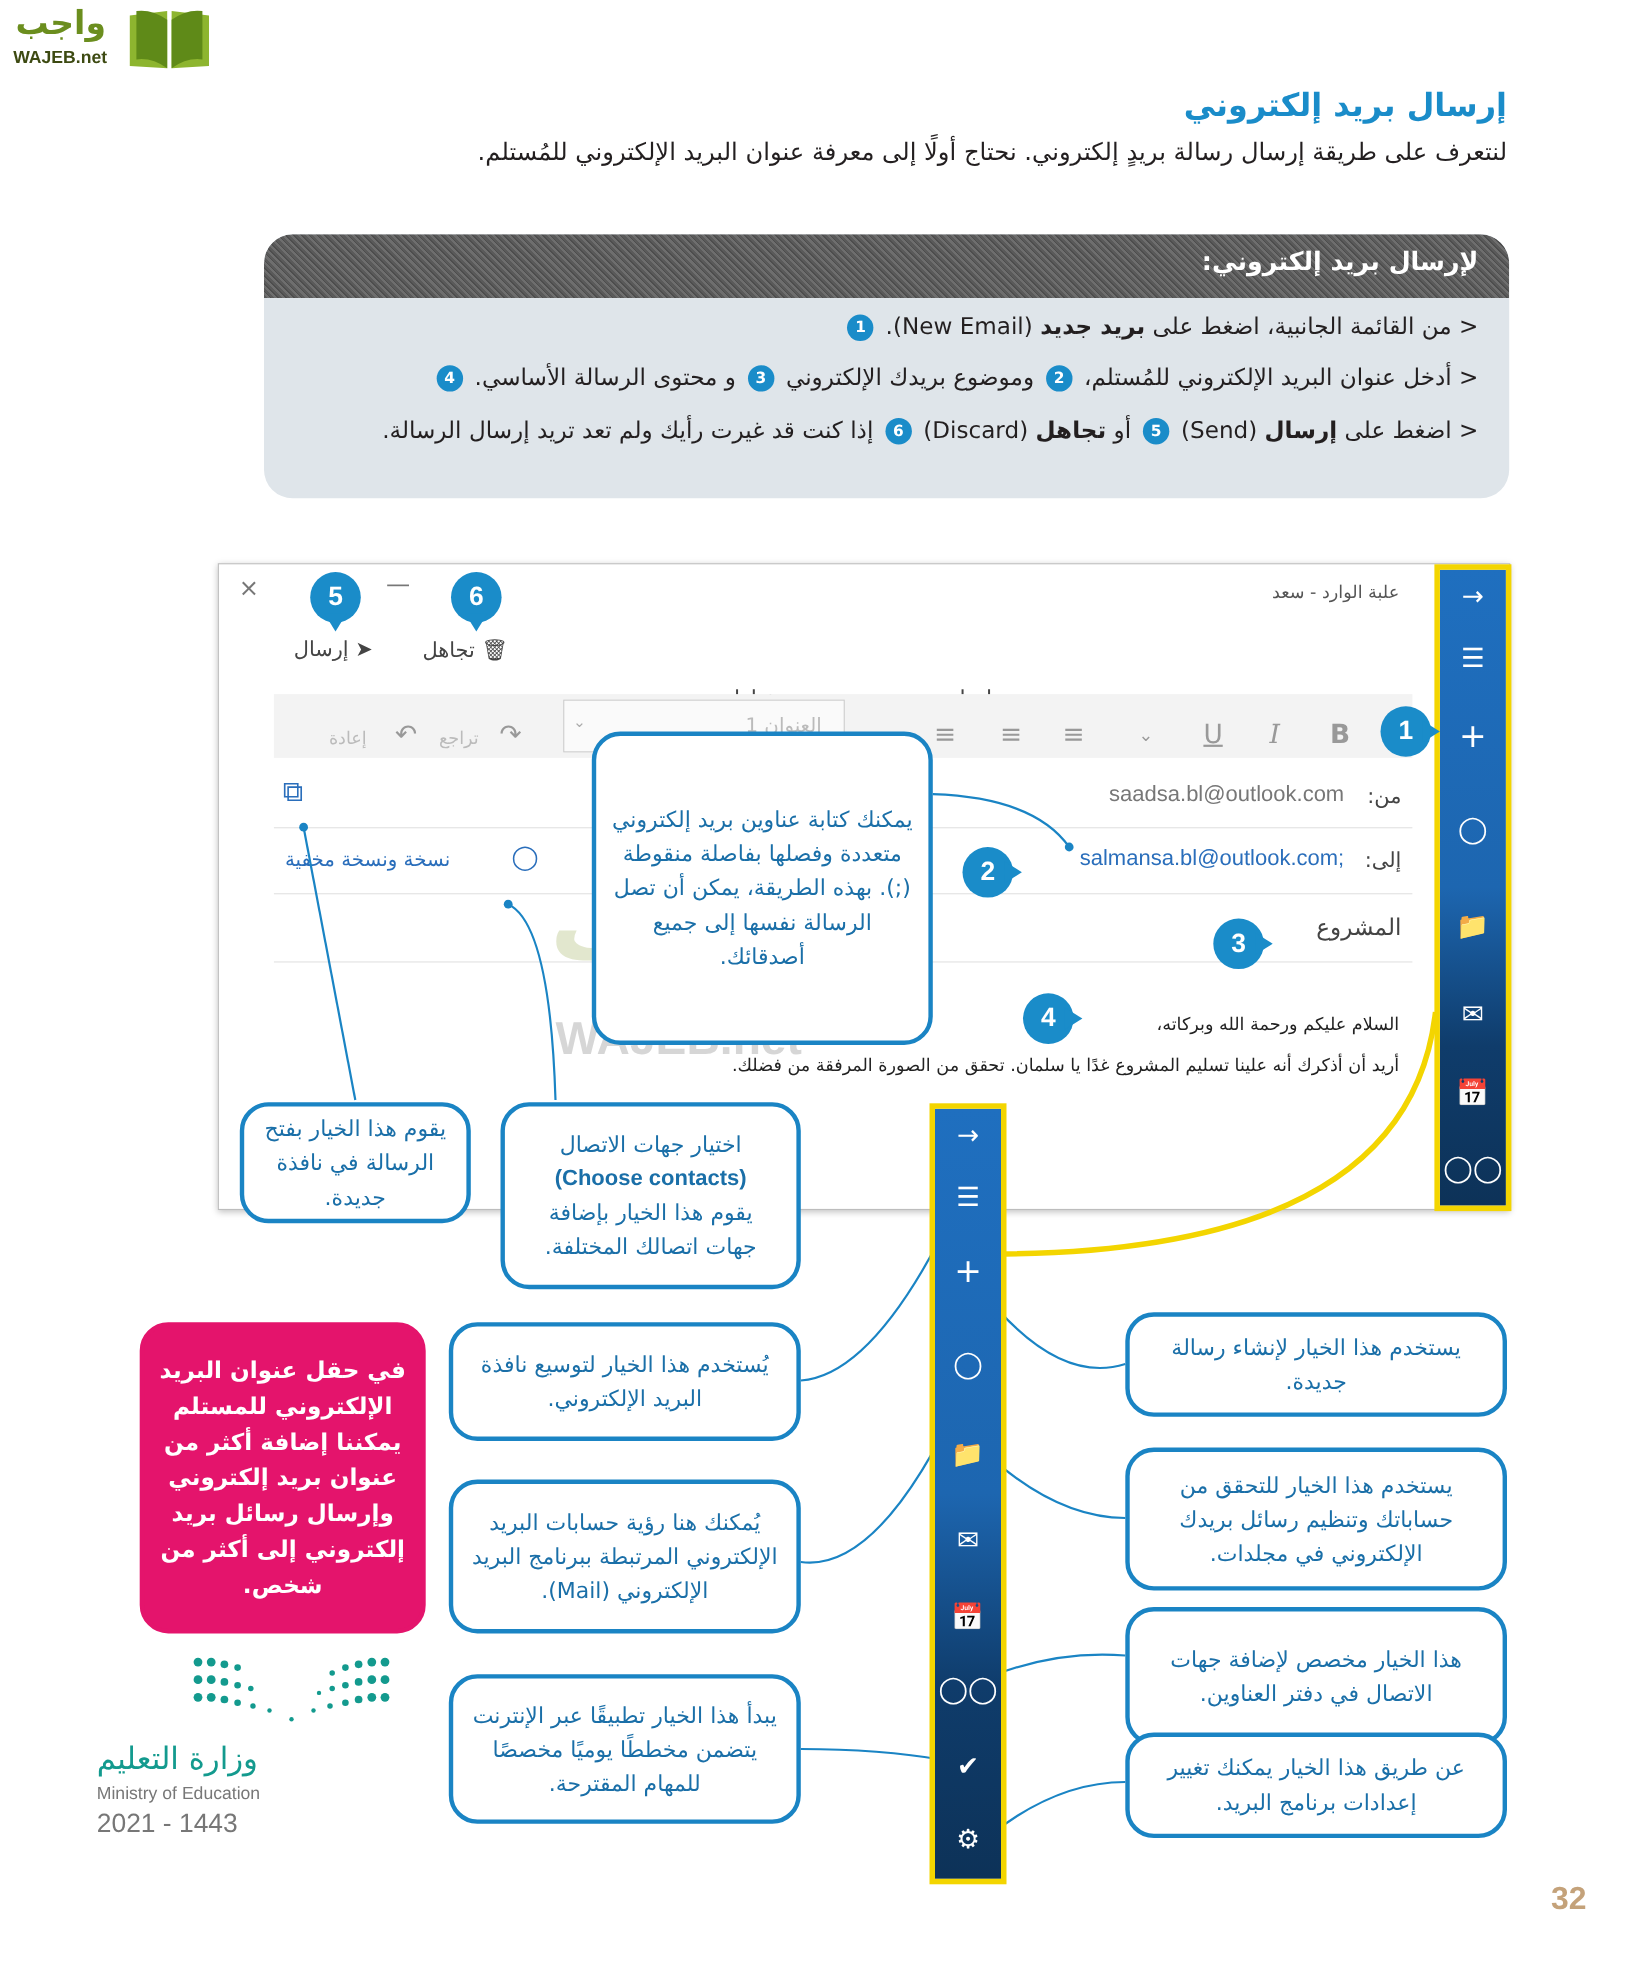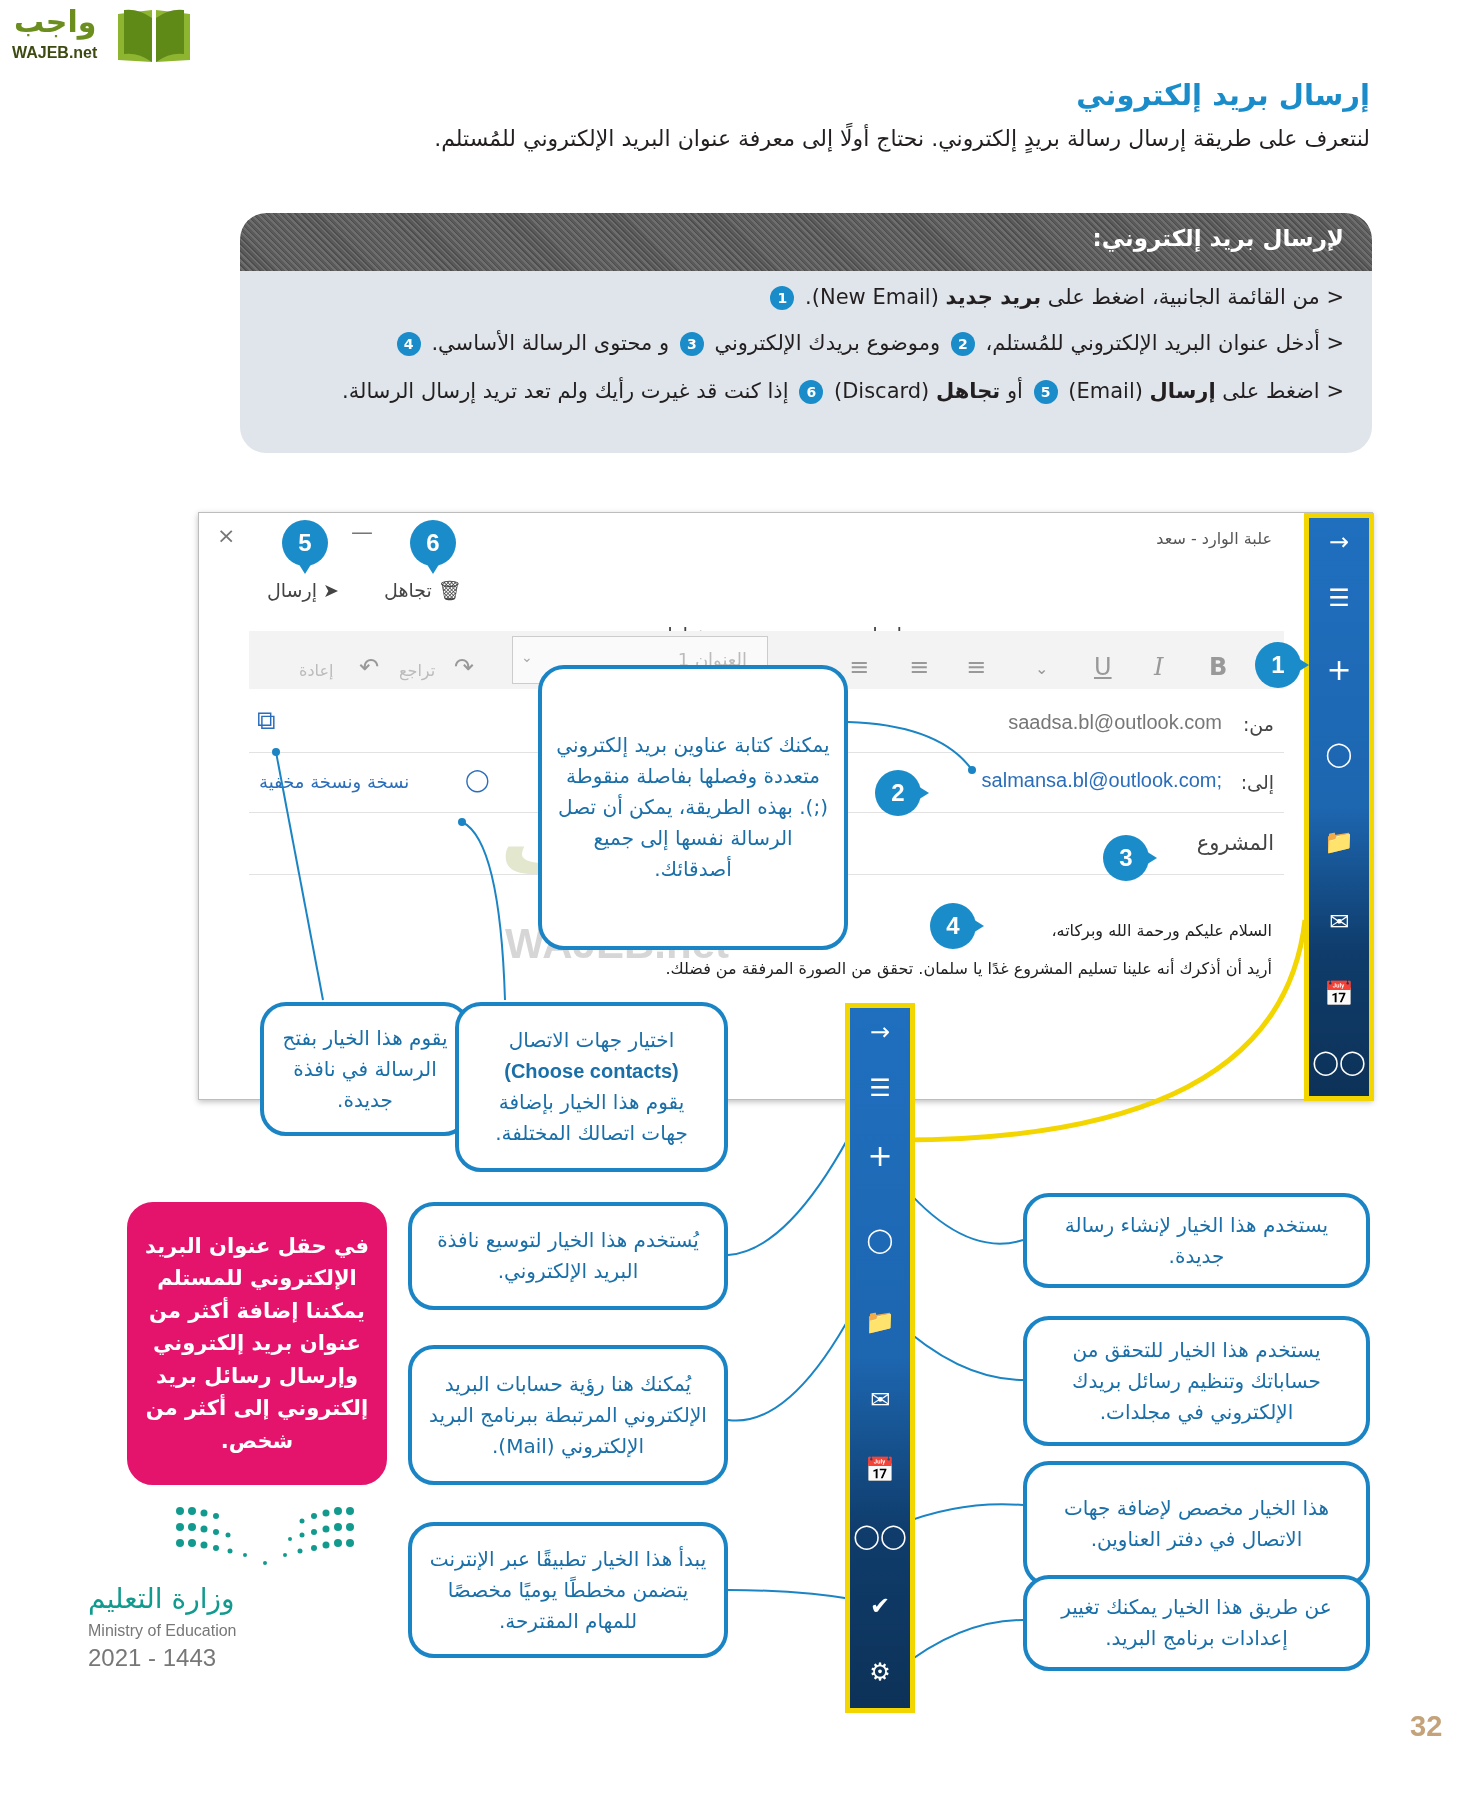--- a/index.html
+++ b/index.html
@@ -103,21 +103,21 @@
   </div>
   <div class="line" style="top:118px;">
     <span>&lt; </span><span>أدخل عنوان البريد الإلكتروني للمُستلم،</span>
     <span class="num">2</span>
     <span>وموضوع بريدك الإلكتروني</span>
     <span class="num">3</span>
     <span>و محتوى الرسالة الأساسي.</span>
     <span class="num">4</span>
   </div>
   <div class="line" style="top:166px;">
-    <span>&lt; </span><span>اضغط على </span><span class="b">إرسال</span><span> (Email)</span>
+    <span>&lt; </span><span>اضغط على </span><span class="b">إرسال</span><span> (Send)</span>
     <span class="num">5</span>
     <span>أو</span>
     <span class="b">تجاهل</span><span> (Discard)</span>
     <span class="num">6</span>
     <span>إذا كنت قد غيرت رأيك ولم تعد تريد إرسال الرسالة.</span>
   </div>
 </div>
 
 <div id="wmBook" class="abs"></div>
 
@@ -233,21 +233,21 @@
   <span class="si" style="top:218px;">◯</span>
   <span class="si" style="top:300px;">📁</span>
   <span class="si" style="top:378px;">✉</span>
   <span class="si" style="top:448px;">📅</span>
   <span class="si" style="top:514px;">◯◯</span>
   <span class="si" style="top:584px;">✔</span>
   <span class="si" style="top:650px;">⚙</span>
 </div>
 
 <div class="callout rtl" style="left:538px;top:665px;width:310px;height:285px;">يمكنك كتابة عناوين بريد إلكتروني متعددة وفصلها بفاصلة منقوطة (;). بهذه الطريقة، يمكن أن تصل الرسالة نفسها إلى جميع أصدقائك.</div>
-<div class="callout rtl" style="left:218px;top:1002px;width:210px;height:134px;margin-left:42px;">يقوم هذا الخيار بفتح الرسالة في نافذة جديدة.</div>
+<div class="callout rtl" style="left:218px;top:1002px;width:210px;height:110px;">يقوم هذا الخيار بفتح الرسالة في نافذة جديدة.</div>
 <div class="callout rtl" style="left:455px;top:1002px;width:273px;height:170px;flex-direction:column;">
   <span>اختيار جهات الاتصال</span>
   <span class="en">(Choose contacts)</span>
   <span>يقوم هذا الخيار بإضافة جهات اتصالك المختلفة.</span>
 </div>
 <div class="callout rtl" style="left:408px;top:1202px;width:320px;height:108px;">يُستخدم هذا الخيار لتوسيع نافذة البريد الإلكتروني.</div>
 <div class="callout rtl" style="left:408px;top:1345px;width:320px;height:140px;">يُمكنك هنا رؤية حسابات البريد الإلكتروني المرتبطة ببرنامج البريد الإلكتروني (Mail).</div>
 <div class="callout rtl" style="left:408px;top:1522px;width:320px;height:136px;">يبدأ هذا الخيار تطبيقًا عبر الإنترنت يتضمن مخططًا يوميًا مخصصًا للمهام المقترحة.</div>
 <div class="callout pink rtl" style="left:127px;top:1202px;width:260px;height:283px;">في حقل عنوان البريد الإلكتروني للمستلم يمكننا إضافة أكثر من عنوان بريد إلكتروني وإرسال رسائل بريد إلكتروني إلى أكثر من شخص.</div>
 <div class="callout rtl" style="left:1023px;top:1193px;width:347px;height:95px;">يستخدم هذا الخيار لإنشاء رسالة جديدة.</div>

